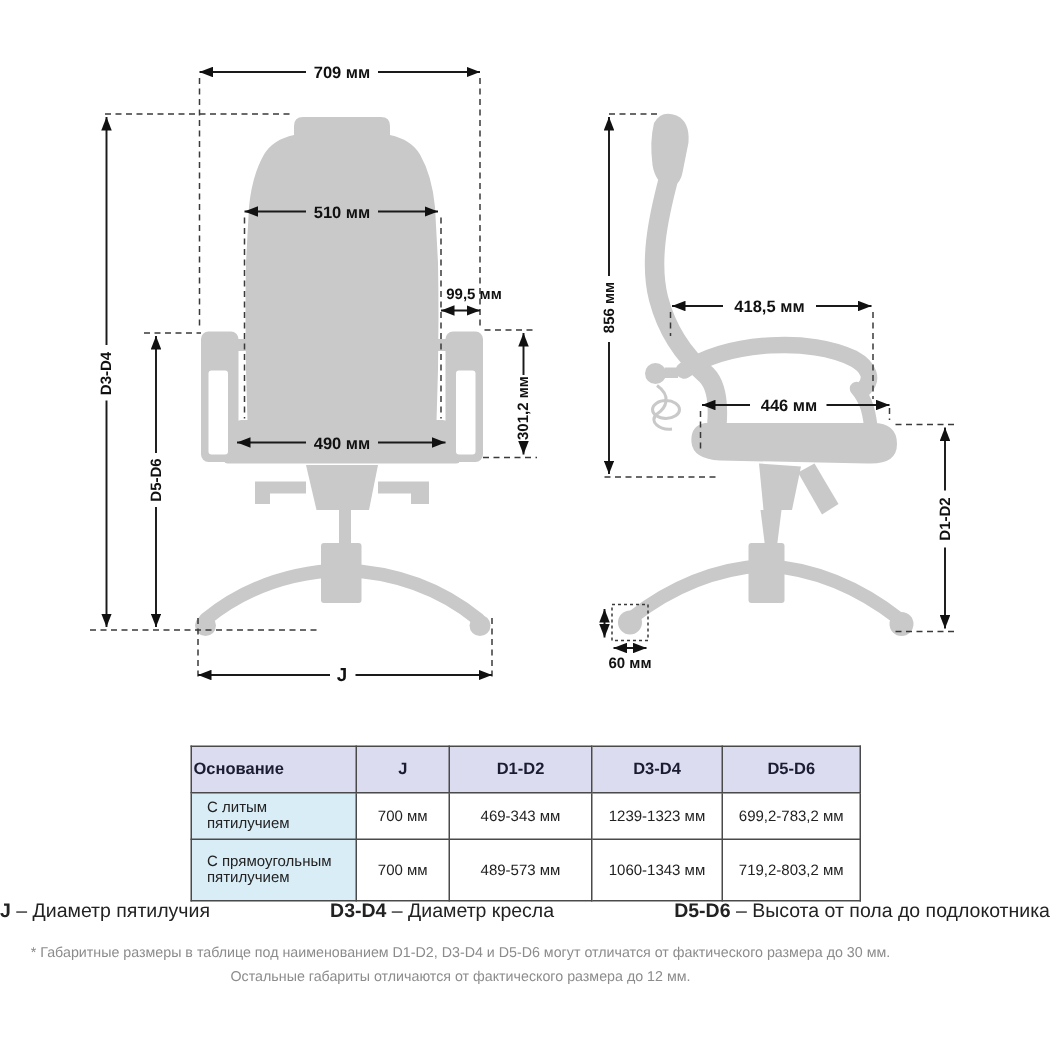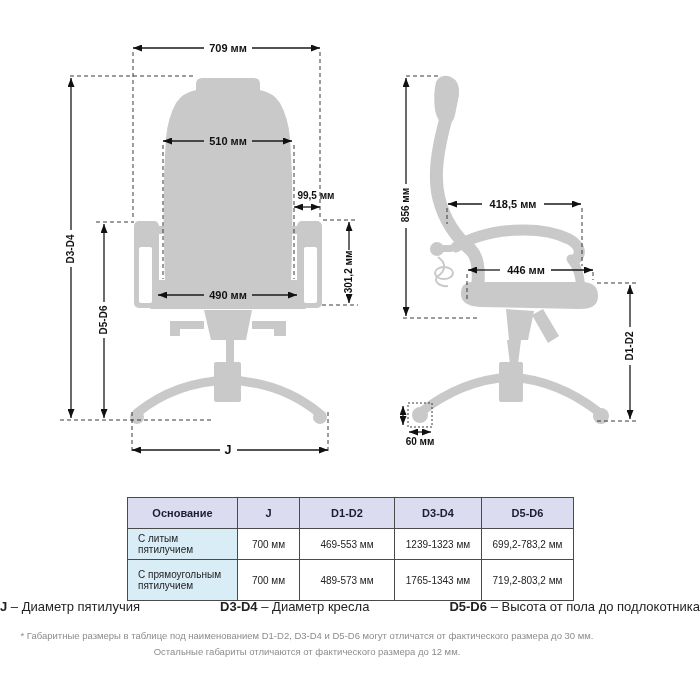--- a/index.html
+++ b/index.html
@@ -19,21 +19,21 @@
       fill:#111;text-anchor:middle;}
   .dts{font-size:10px;}
   .dtb{font-size:12.5px;}
 
   
   .spec-table{position:absolute;left:127px;top:497px;width:446px;
       border-collapse:collapse;table-layout:fixed;}
   .spec-table th,.spec-table td{border:1px solid #4a4a4a;}
   .spec-table th{background:#dcdcf0;font-size:11px;font-weight:bold;
       color:#1b1b33;height:28px;text-align:center;}
-  .spec-table th:first-child{text-align:center;}
+  .spec-table th:first-child{text-align:left;}
   .spec-table td{background:#ffffff;font-size:10px;color:#222;
       text-align:center;height:24px;padding:3px 2px;}
   .spec-table td.rowlabel{background:#d9edf7;text-align:left;padding-left:10px;}
   .spec-table tr.r2 td{height:34px;}
 
   
   .legend{position:absolute;left:0;top:599px;width:700px;display:flex;
       justify-content:space-between;gap:19px;font-size:13px;color:#222;
       white-space:nowrap;}
   .legend b{font-weight:bold;}
@@ -185,29 +185,29 @@
         <tr>
     <th>Основание</th>
     <th>J</th>
     <th>D1-D2</th>
     <th>D3-D4</th>
     <th>D5-D6</th>
   </tr>
   <tr>
     <td class="rowlabel">С литым пятилучием</td>
     <td>700 мм</td>
-    <td>469-553 мм</td>
+    <td>469-343 мм</td>
     <td>1239-1323 мм</td>
     <td>699,2-783,2 мм</td>
   </tr>
   <tr class="r2">
     <td class="rowlabel">С прямоугольным пятилучием</td>
     <td>700 мм</td>
     <td>489-573 мм</td>
-    <td>1765-1343 мм</td>
+    <td>1060-1343 мм</td>
     <td>719,2-803,2 мм</td>
   </tr>
 </tbody>
     </table>
 
 <div class="legend">
   <span><b>J</b> <span>– Диаметр пятилучия</span></span>
   <span><b>D3-D4</b> <span>– Диаметр кресла</span></span>
   <span><b>D5-D6</b> <span>– Высота от пола до подлокотника</span></span>
 </div>

